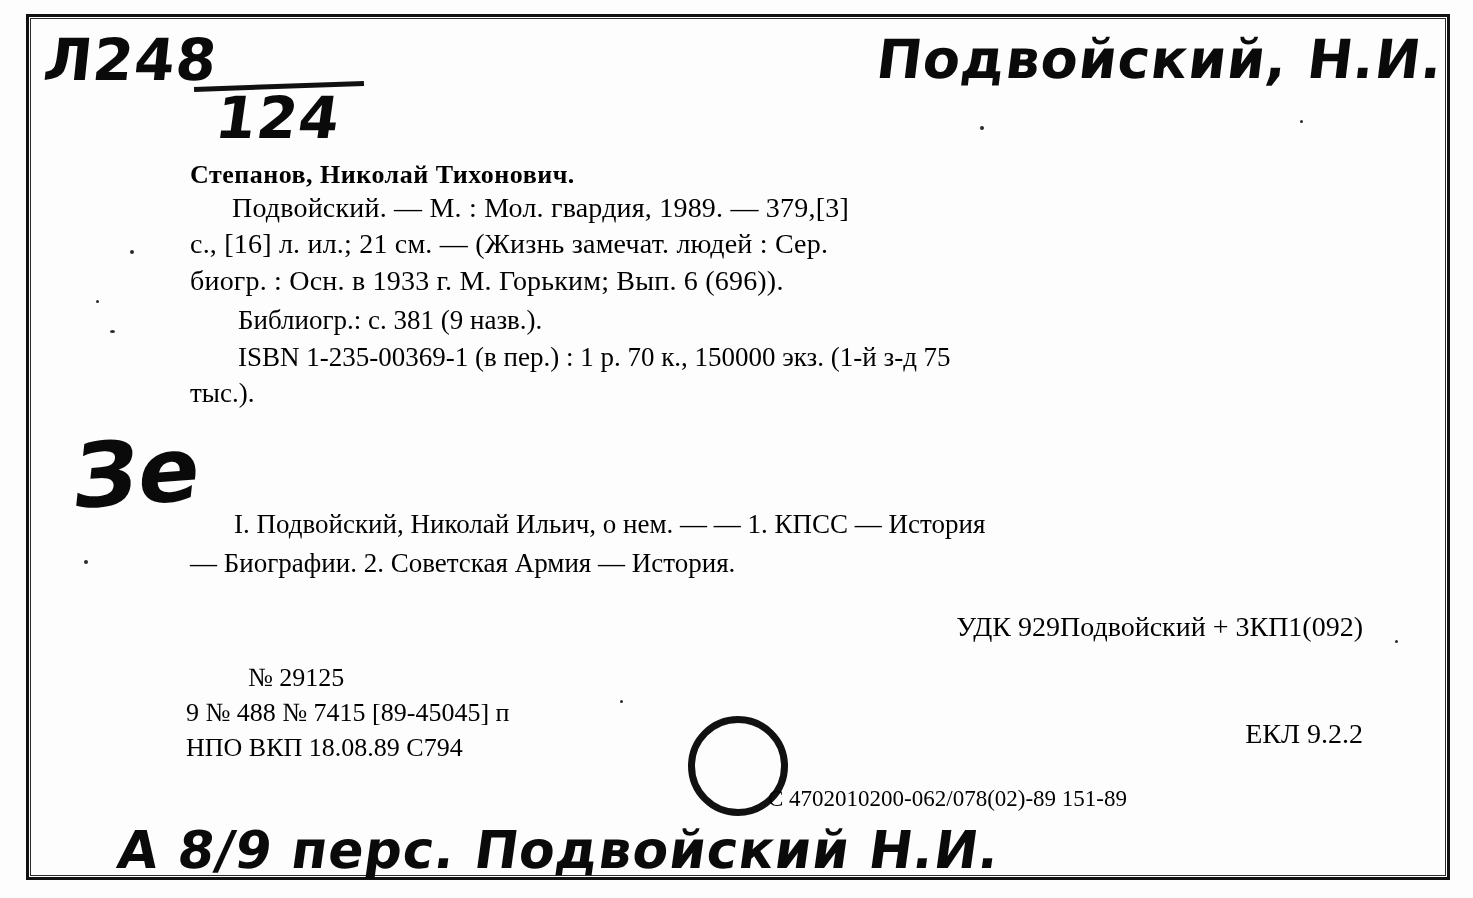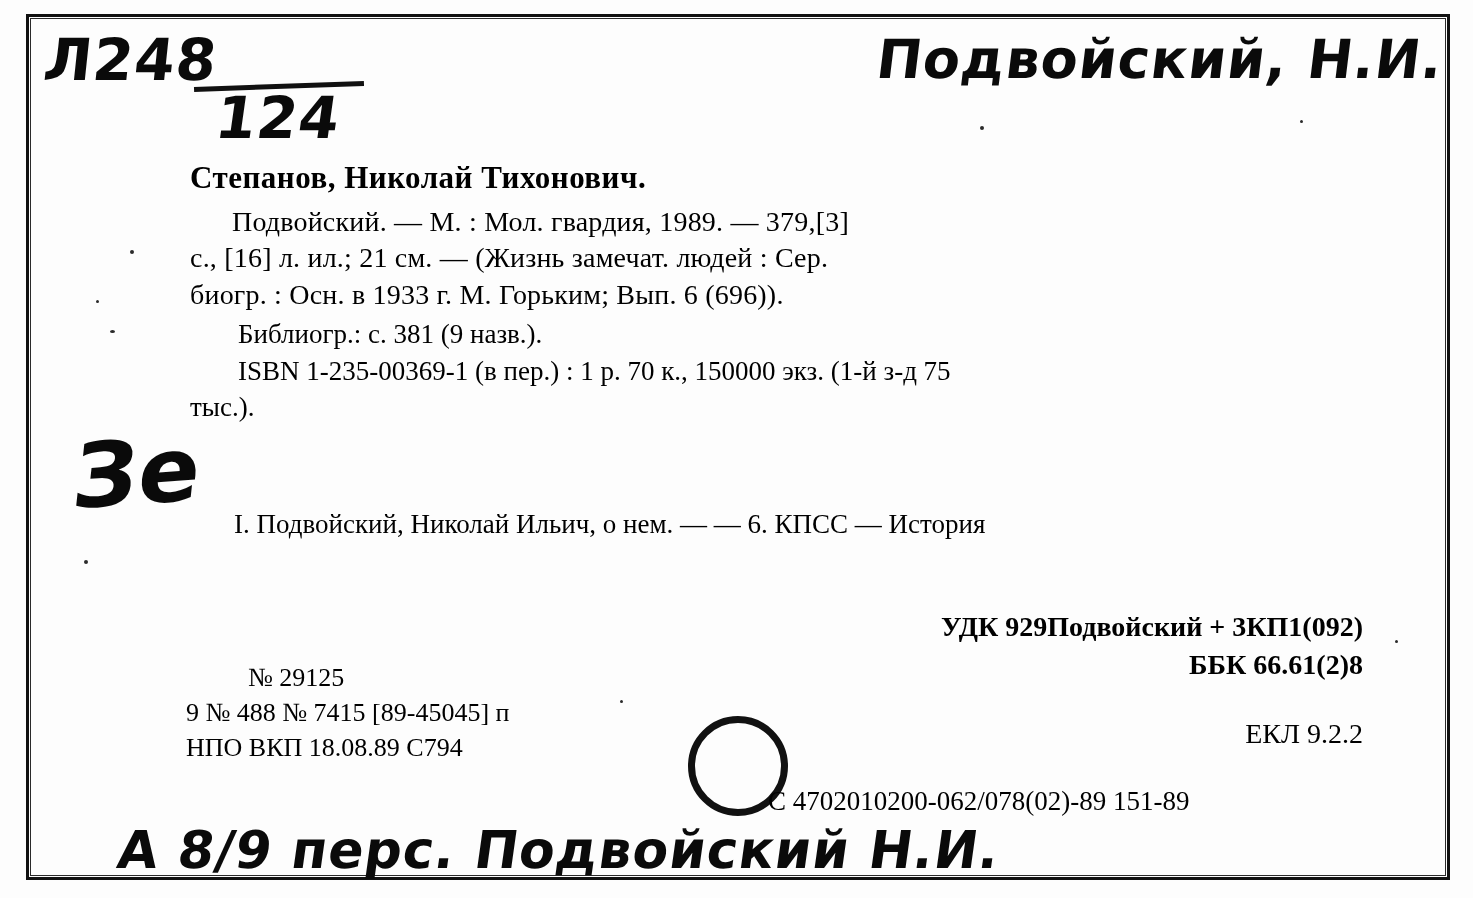--- a/index.html
+++ b/index.html
@@ -116,23 +116,22 @@
   #body {
     position: absolute;
     left: 190px;
     top: 160px;
     width: 1170px;
   }
 
   .author-line {
     font-family: "Liberation Serif", serif;
     font-weight: 700;
-    font-size: 31px;
+    font-size: 26px;
     letter-spacing: 0.5px;
-    margin-bottom: 8px;
   }
 
   .imprint {
     font-size: 28px;
     line-height: 1.30;
     letter-spacing: 0.2px;
   }
   .imprint .indent { display: inline-block; width: 42px; }
 
   .note-block {
@@ -152,21 +151,20 @@
   }
   .tracing .indent { display: inline-block; width: 44px; }
 
   .classmarks {
     position: absolute;
     right: 110px;
     top: 608px;
     text-align: right;
     font-size: 28px;
     line-height: 1.35;
-    font-weight: bold;
   }
 
   .footer-left {
     position: absolute;
     left: 186px;
     top: 660px;
     font-size: 26px;
     line-height: 1.35;
   }
   .footer-left .num-line { padding-left: 62px; }
@@ -185,21 +183,21 @@
     width: 86px;
     height: 86px;
     border: 7px solid #111;
     border-radius: 50%;
   }
 
   .barcode-line {
     position: absolute;
     left: 768px;
     top: 786px;
-    font-size: 27px;
+    font-size: 23px;
     white-space: nowrap;
   }
 
   
   .speck {
     position: absolute;
     background: #2b2b2b;
     border-radius: 50%;
   }
 </style>
@@ -231,26 +229,26 @@
     <div class="note-block">
       <span class="indent"></span><span>Библиогр.: с. 381 (9 назв.).</span><br>
       <span class="indent"></span><span>ISBN 1-235-00369-1 (в пер.) : 1 р. 70 к., 150000 экз. (1-й з-д 75</span><br>
       <span>тыс.).</span>
     </div>
   </div>
 
   <div id="hand-mark-ze" class="hand">Зе</div>
 
   <div class="tracing">
-    <span class="indent"></span><span>I. Подвойский, Николай Ильич, о нем. — — 6. КПСС — История</span><br>
+    <span class="indent"></span><span>I. Подвойский, Николай Ильич, о нем. — — 1. КПСС — История</span><br>
+    <span>— Биографии. 2. Советская Армия — История.</span>
   </div>
 
   <div class="classmarks">
     <div>УДК 929Подвойский + 3КП1(092)</div>
-    <div>ББК 66.61(2)8</div>
   </div>
 
   <div class="footer-left">
     <div class="num-line">№ 29125</div>
     <div>9 № 488 № 7415 [89-45045] п</div>
     <div>НПО ВКП 18.08.89 С794</div>
   </div>
 
   <div class="footer-right">ЕКЛ 9.2.2</div>
 

